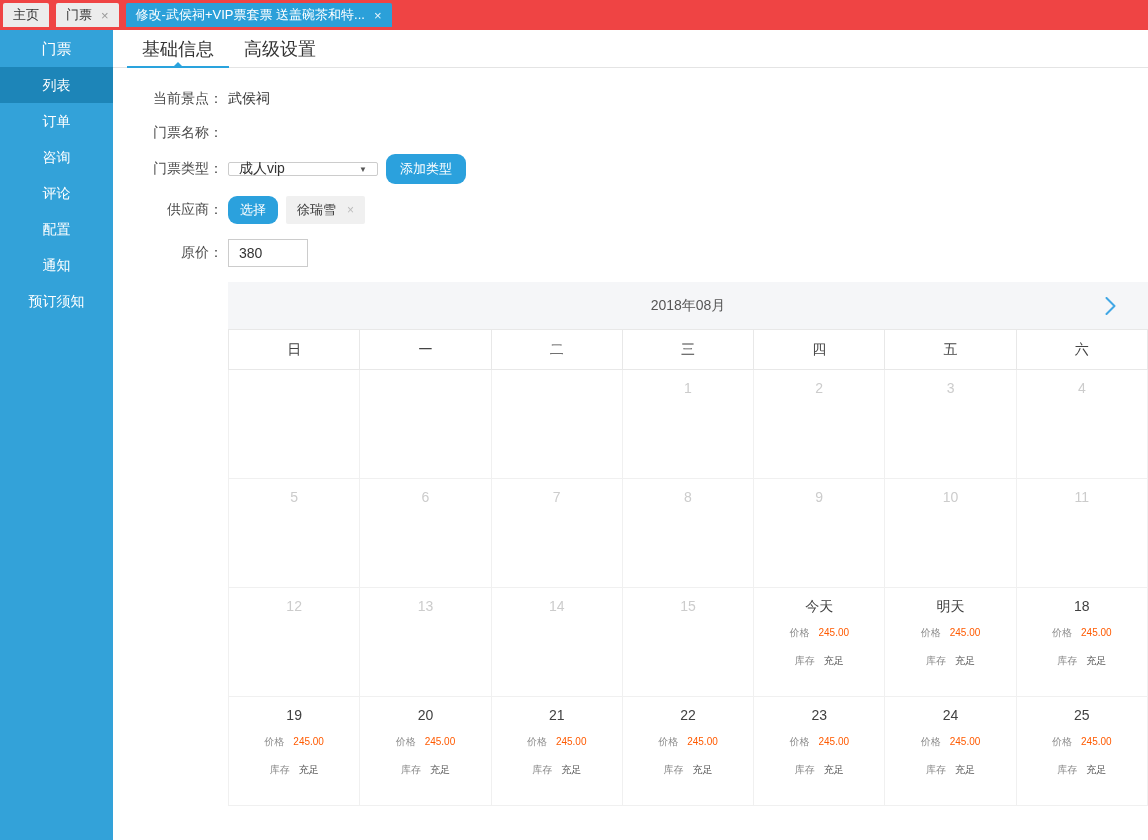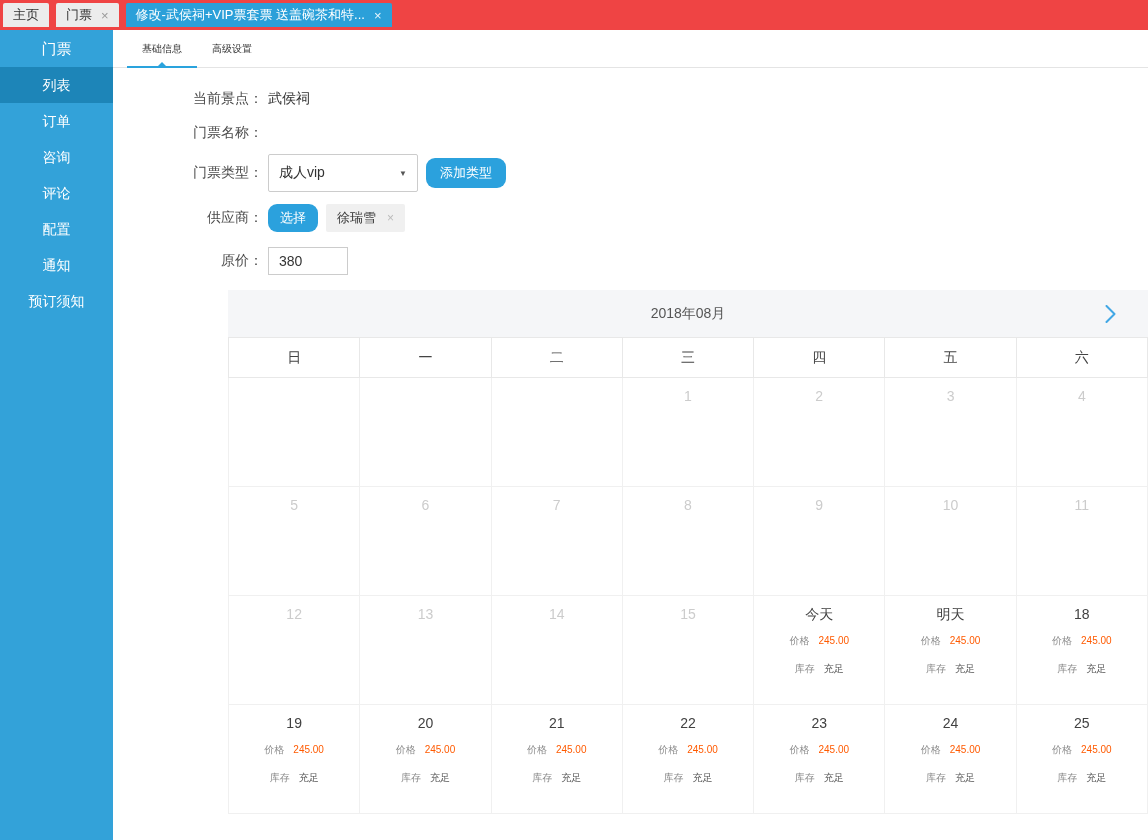--- a/index.html
+++ b/index.html
@@ -18,35 +18,35 @@
   .app { display: flex; height: 810px; }
   .sidebar { width: 113px; background: #33a2d9; flex-shrink: 0; }
   .side-header { height: 37px; line-height: 37px; text-align: center; color: #fff; font-size: 15px; }
   .side-item { height: 36px; line-height: 36px; text-align: center; color: #fff; font-size: 14px; cursor: pointer; }
   .side-item.active { background: #1d85b8; }
 
   .main { flex: 1; position: relative; background: #fff; }
 
   
   .ctabs { height: 38px; border-bottom: 1px solid #e4e4e4; display: flex; padding-left: 14px; }
-  .ctab { font-size: 10px; color: #333; padding: 0 15px; line-height: 38px; position: relative; cursor: pointer; }
+  .ctab { font-size: 18px; color: #333; padding: 0 15px; line-height: 38px; position: relative; cursor: pointer; }
   .ctab.active::before { content: ''; position: absolute; left: 0; right: 0; bottom: -1px; height: 2px; background: #2aa3dd; }
   .ctab.active::after { content: ''; position: absolute; bottom: 1px; left: 50%; margin-left: -4px;
                         border-left: 4px solid transparent; border-right: 4px solid transparent;
                         border-bottom: 4px solid #2aa3dd; }
 
   
-  .frow { display: flex; align-items: center; padding-left: 40px; }
+  .frow { display: flex; align-items: center; }
   .flabel { width: 110px; text-align: right; font-size: 14px; color: #4c4c4c; flex-shrink: 0; margin-right: 5px; }
   .row-scenic { margin-top: 22px; height: 18px; }
   .scenic-value { font-size: 14px; color: #333; }
   .row-name { margin-top: 16px; }
   .input-name { width: 900px; height: 32px; border: 1px solid #d9d9d9; padding: 0 10px; font-size: 14px; color: #333; outline: none; }
   .row-type { margin-top: 12px; }
-  .select { width: 150px; height: 38px; border: 1px solid #ccc; border-radius: 2px; background: #fff;
+  .select { width: 150px; height: 14px; border: 1px solid #ccc; border-radius: 2px; background: #fff;
             display: flex; align-items: center; justify-content: space-between; padding: 0 10px;
             font-size: 14px; color: #333; cursor: pointer; }
   .select .arrow { font-size: 8px; color: #555; }
   .btn { border: none; border-radius: 9px; font-size: 13px; cursor: pointer;
          font-family: "Liberation Sans", "DejaVu Sans", sans-serif; }
   .btn-blue { background: #2ba1dd; color: #fff; }
   .btn-add-type { margin-left: 8px; height: 30px; padding: 0 14px; }
   .row-supplier { margin-top: 12px; }
   .btn-select { height: 28px; padding: 0 12px; }
   .tag { margin-left: 8px; height: 28px; background: #f0f0f0; display: flex; align-items: center;

